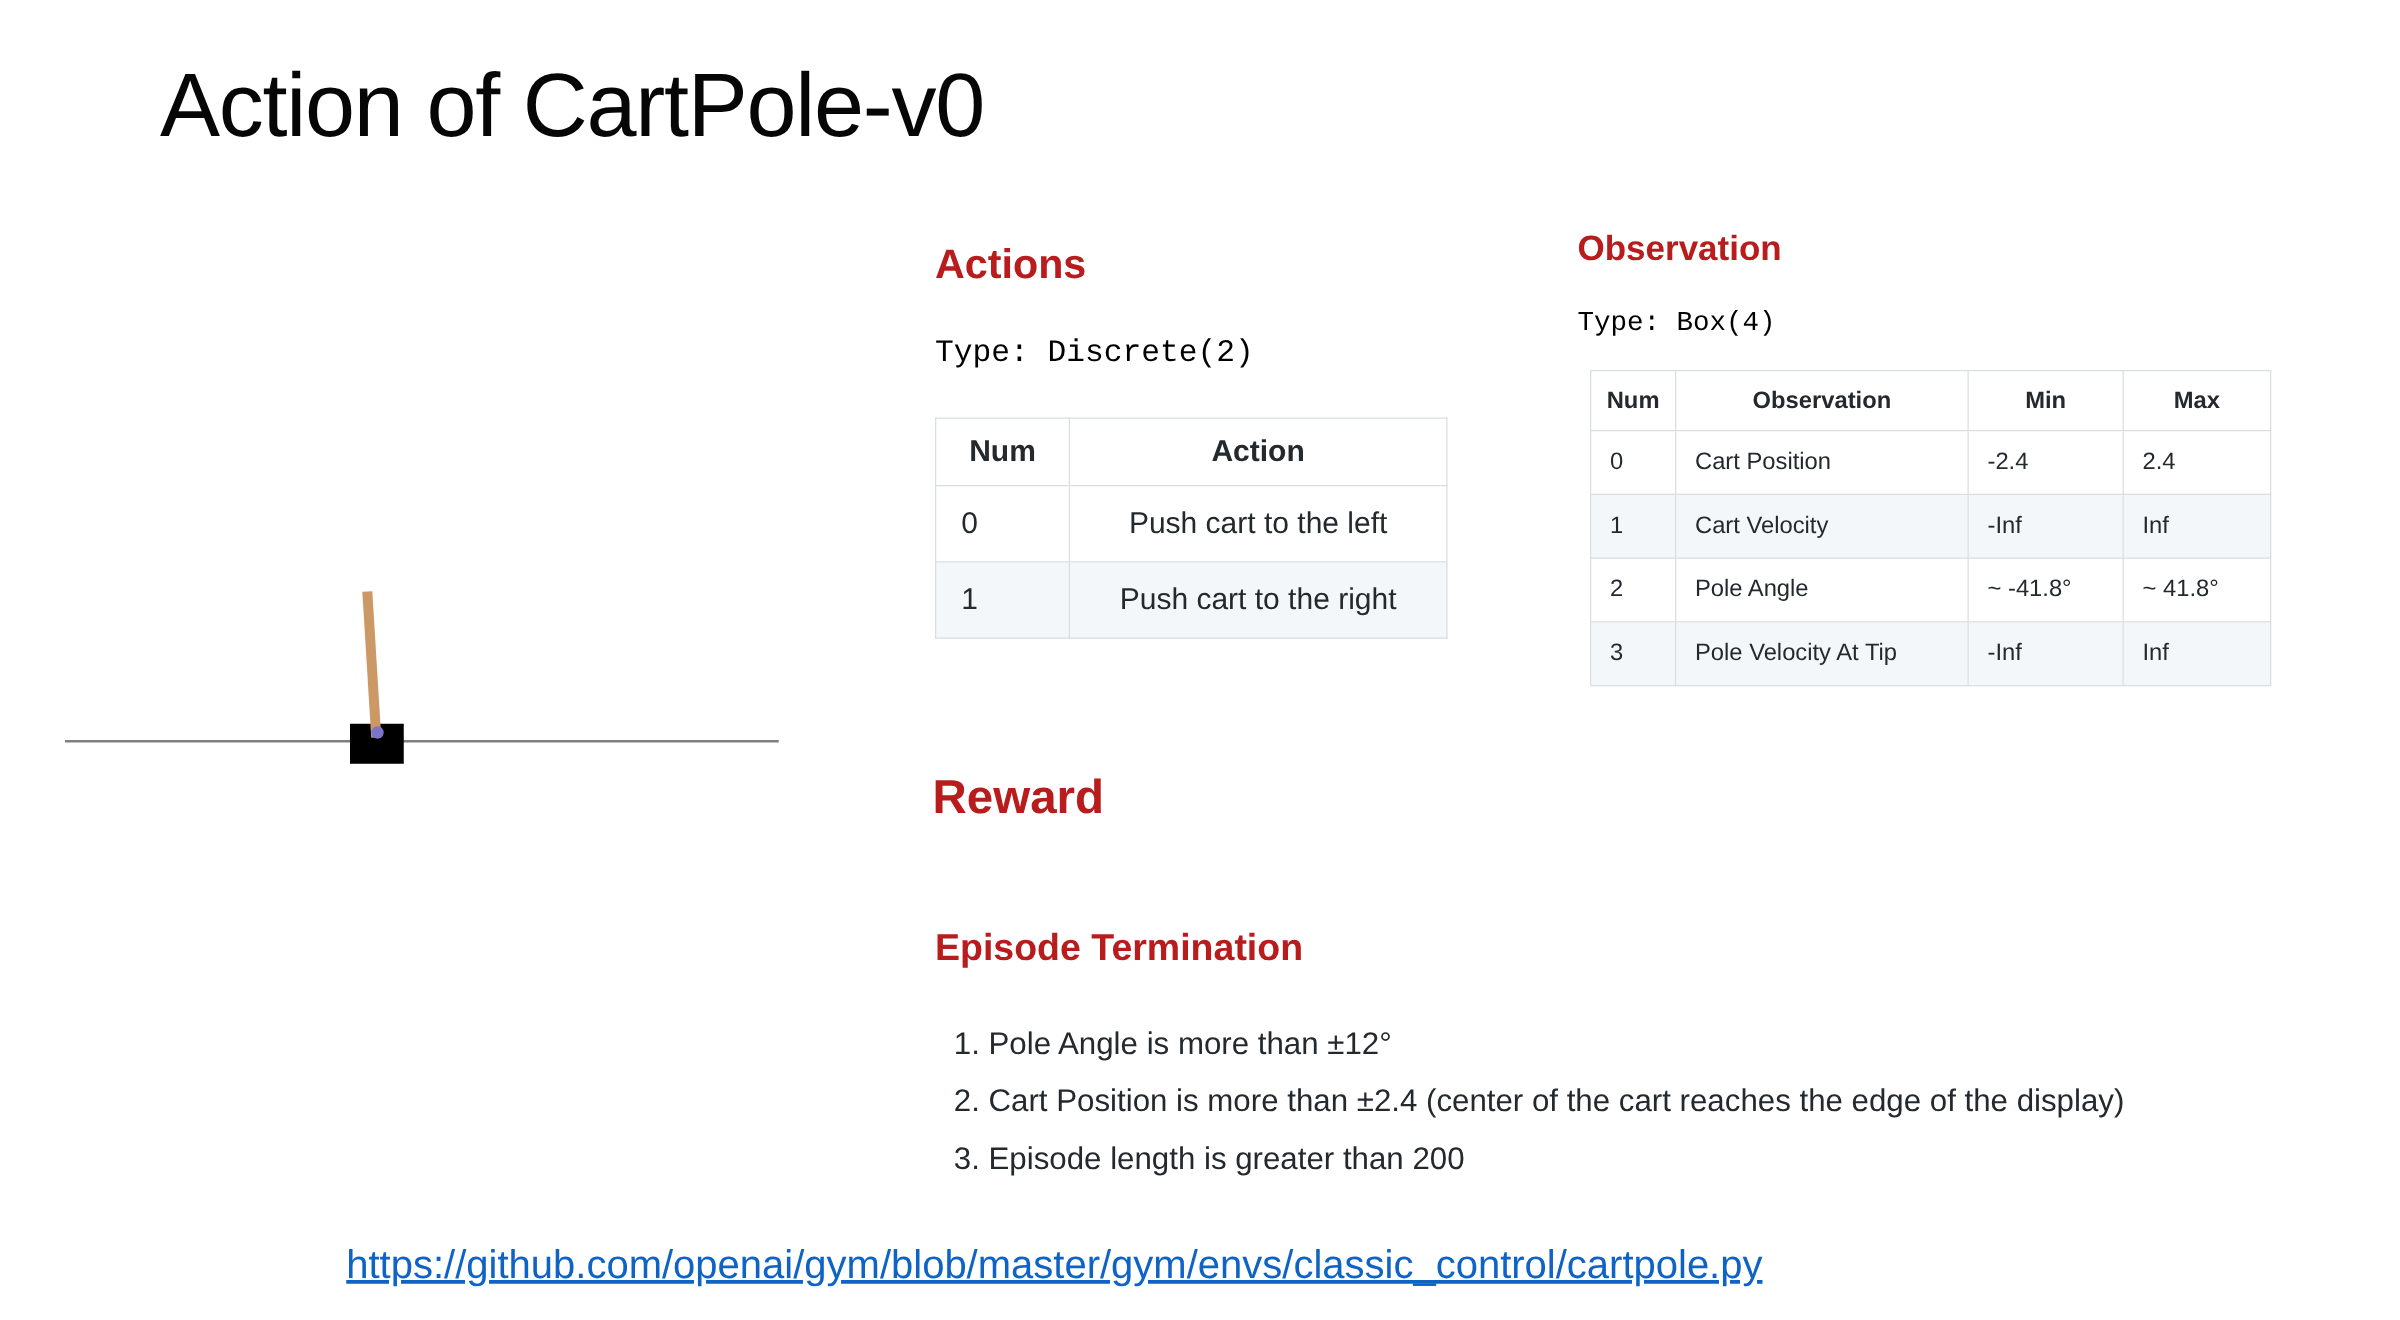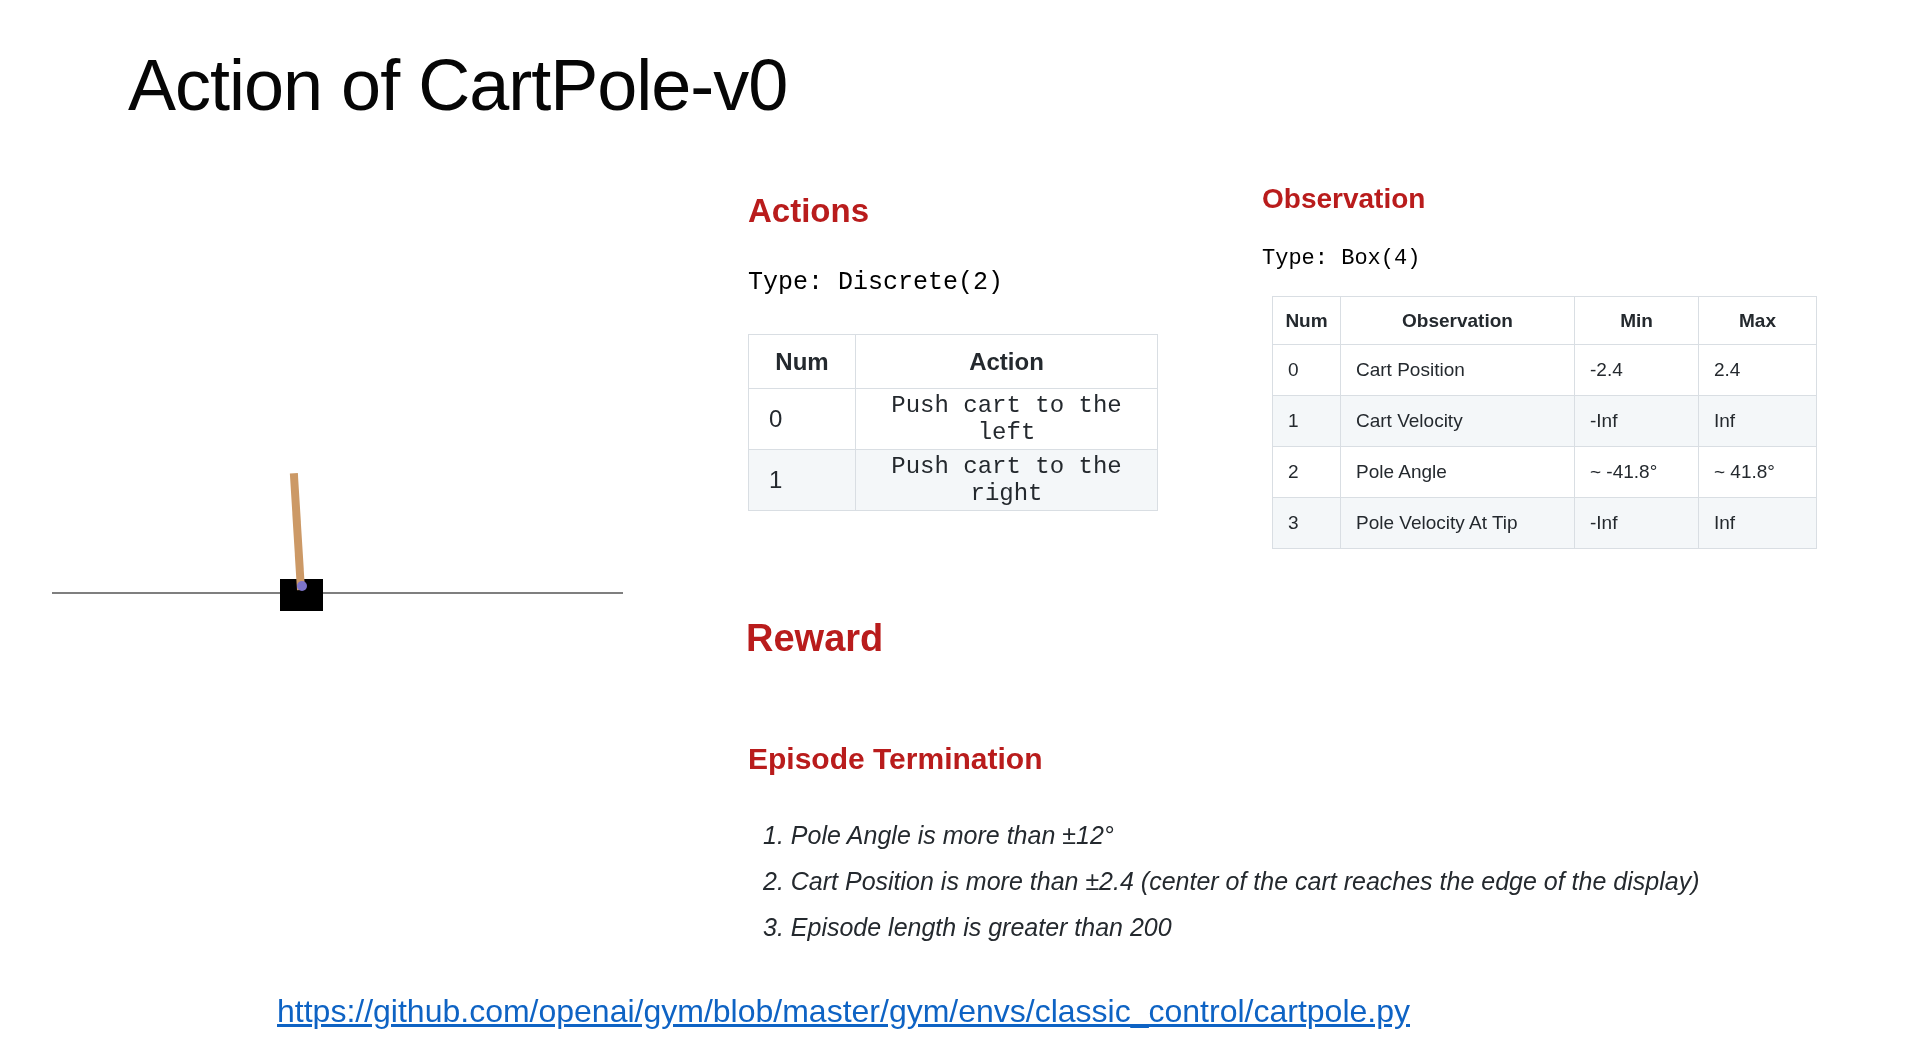--- a/index.html
+++ b/index.html
@@ -29,40 +29,40 @@
   table{border-collapse:collapse;position:absolute;background:#fff;padding-left:28px;}
   th,td{border:1px solid #d9dee3;vertical-align:middle;font-weight:400;}
   th{font-weight:700;text-align:center;}
   tbody tr:nth-child(even){background:#f4f7f9;}
   .actions-table{left:748px;top:334px;font-size:24px;}
   .actions-table th:nth-child(1){width:104px;}
   .actions-table th:nth-child(2){width:299px;}
   .actions-table thead tr{height:54px;}
   .actions-table tbody tr{height:61px;}
   .actions-table td:nth-child(1){text-align:left;padding-left:20px;}
-  .actions-table td:nth-child(2){text-align:center;font-family:Liberation Mono, monospace;}
+  .actions-table td:nth-child(2){text-align:center;}
   
   .obs-heading{left:1262px;top:184px;font-size:28px;}
   .obs-type{left:1262px;top:246px;font-size:22px;}
   .obs-table{left:1272px;top:296px;font-size:19px;}
   .obs-table th:nth-child(1){width:65px;}
   .obs-table th:nth-child(2){width:231px;}
   .obs-table th:nth-child(3){width:121px;}
   .obs-table th:nth-child(4){width:115px;}
   .obs-table thead tr{height:48px;}
   .obs-table tbody tr{height:51px;}
   .obs-table td{text-align:left;padding-left:15px;}
   
   .reward-heading{left:746px;top:575px;font-size:38px;margin-top:43px;}
   .reward-text{left:744px;top:654px;font-size:29px;}
   
   .et-heading{left:748px;top:742px;font-size:30px;}
   .et-list{
     position:absolute;left:763px;top:812px;margin:0;padding:0;list-style:none;
-    font-size:25px;color:#24292e;counter-reset:et;font-style:italic;
+    font-size:25px;color:#24292e;counter-reset:et;
   }
   .et-list li{height:46px;line-height:46px;counter-increment:et;}
   .et-list li::before{content:counter(et) ". ";}
   
   .src-link{
     position:absolute;left:277px;top:992px;font-size:32px;line-height:1.2;
     text-decoration:underline;cursor:pointer;text-align:center;
   }
 </style>
 </head>

